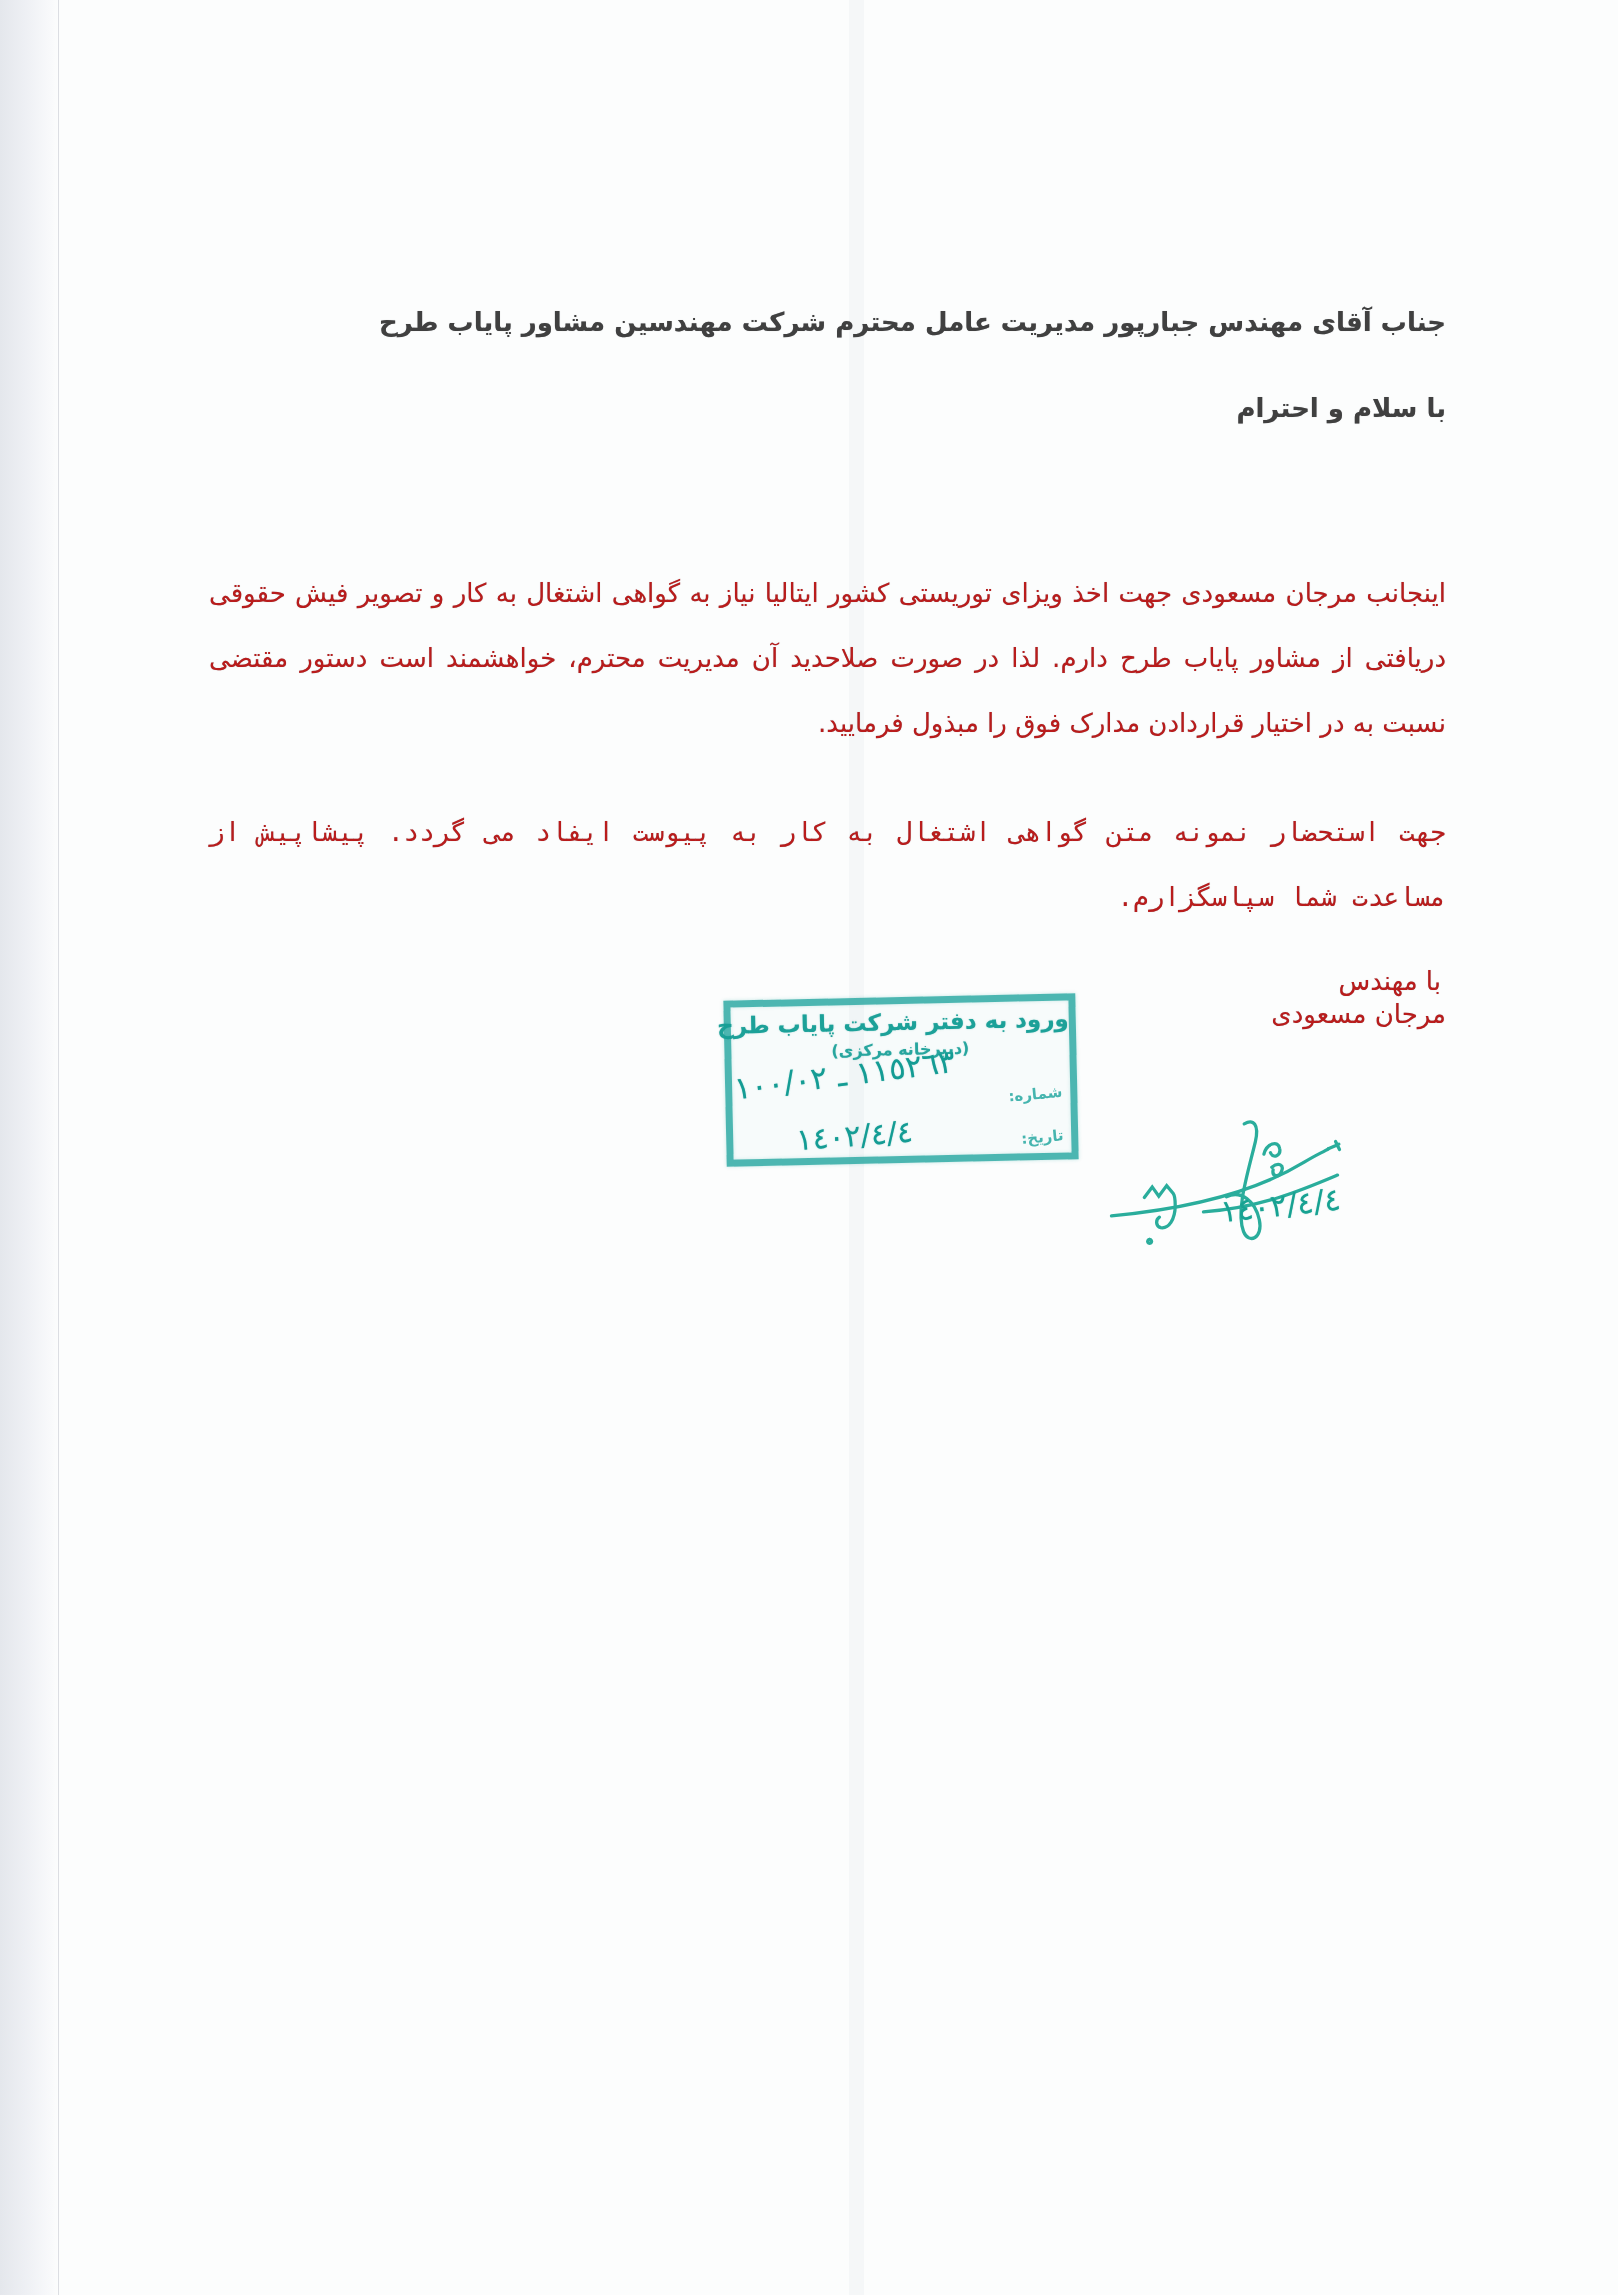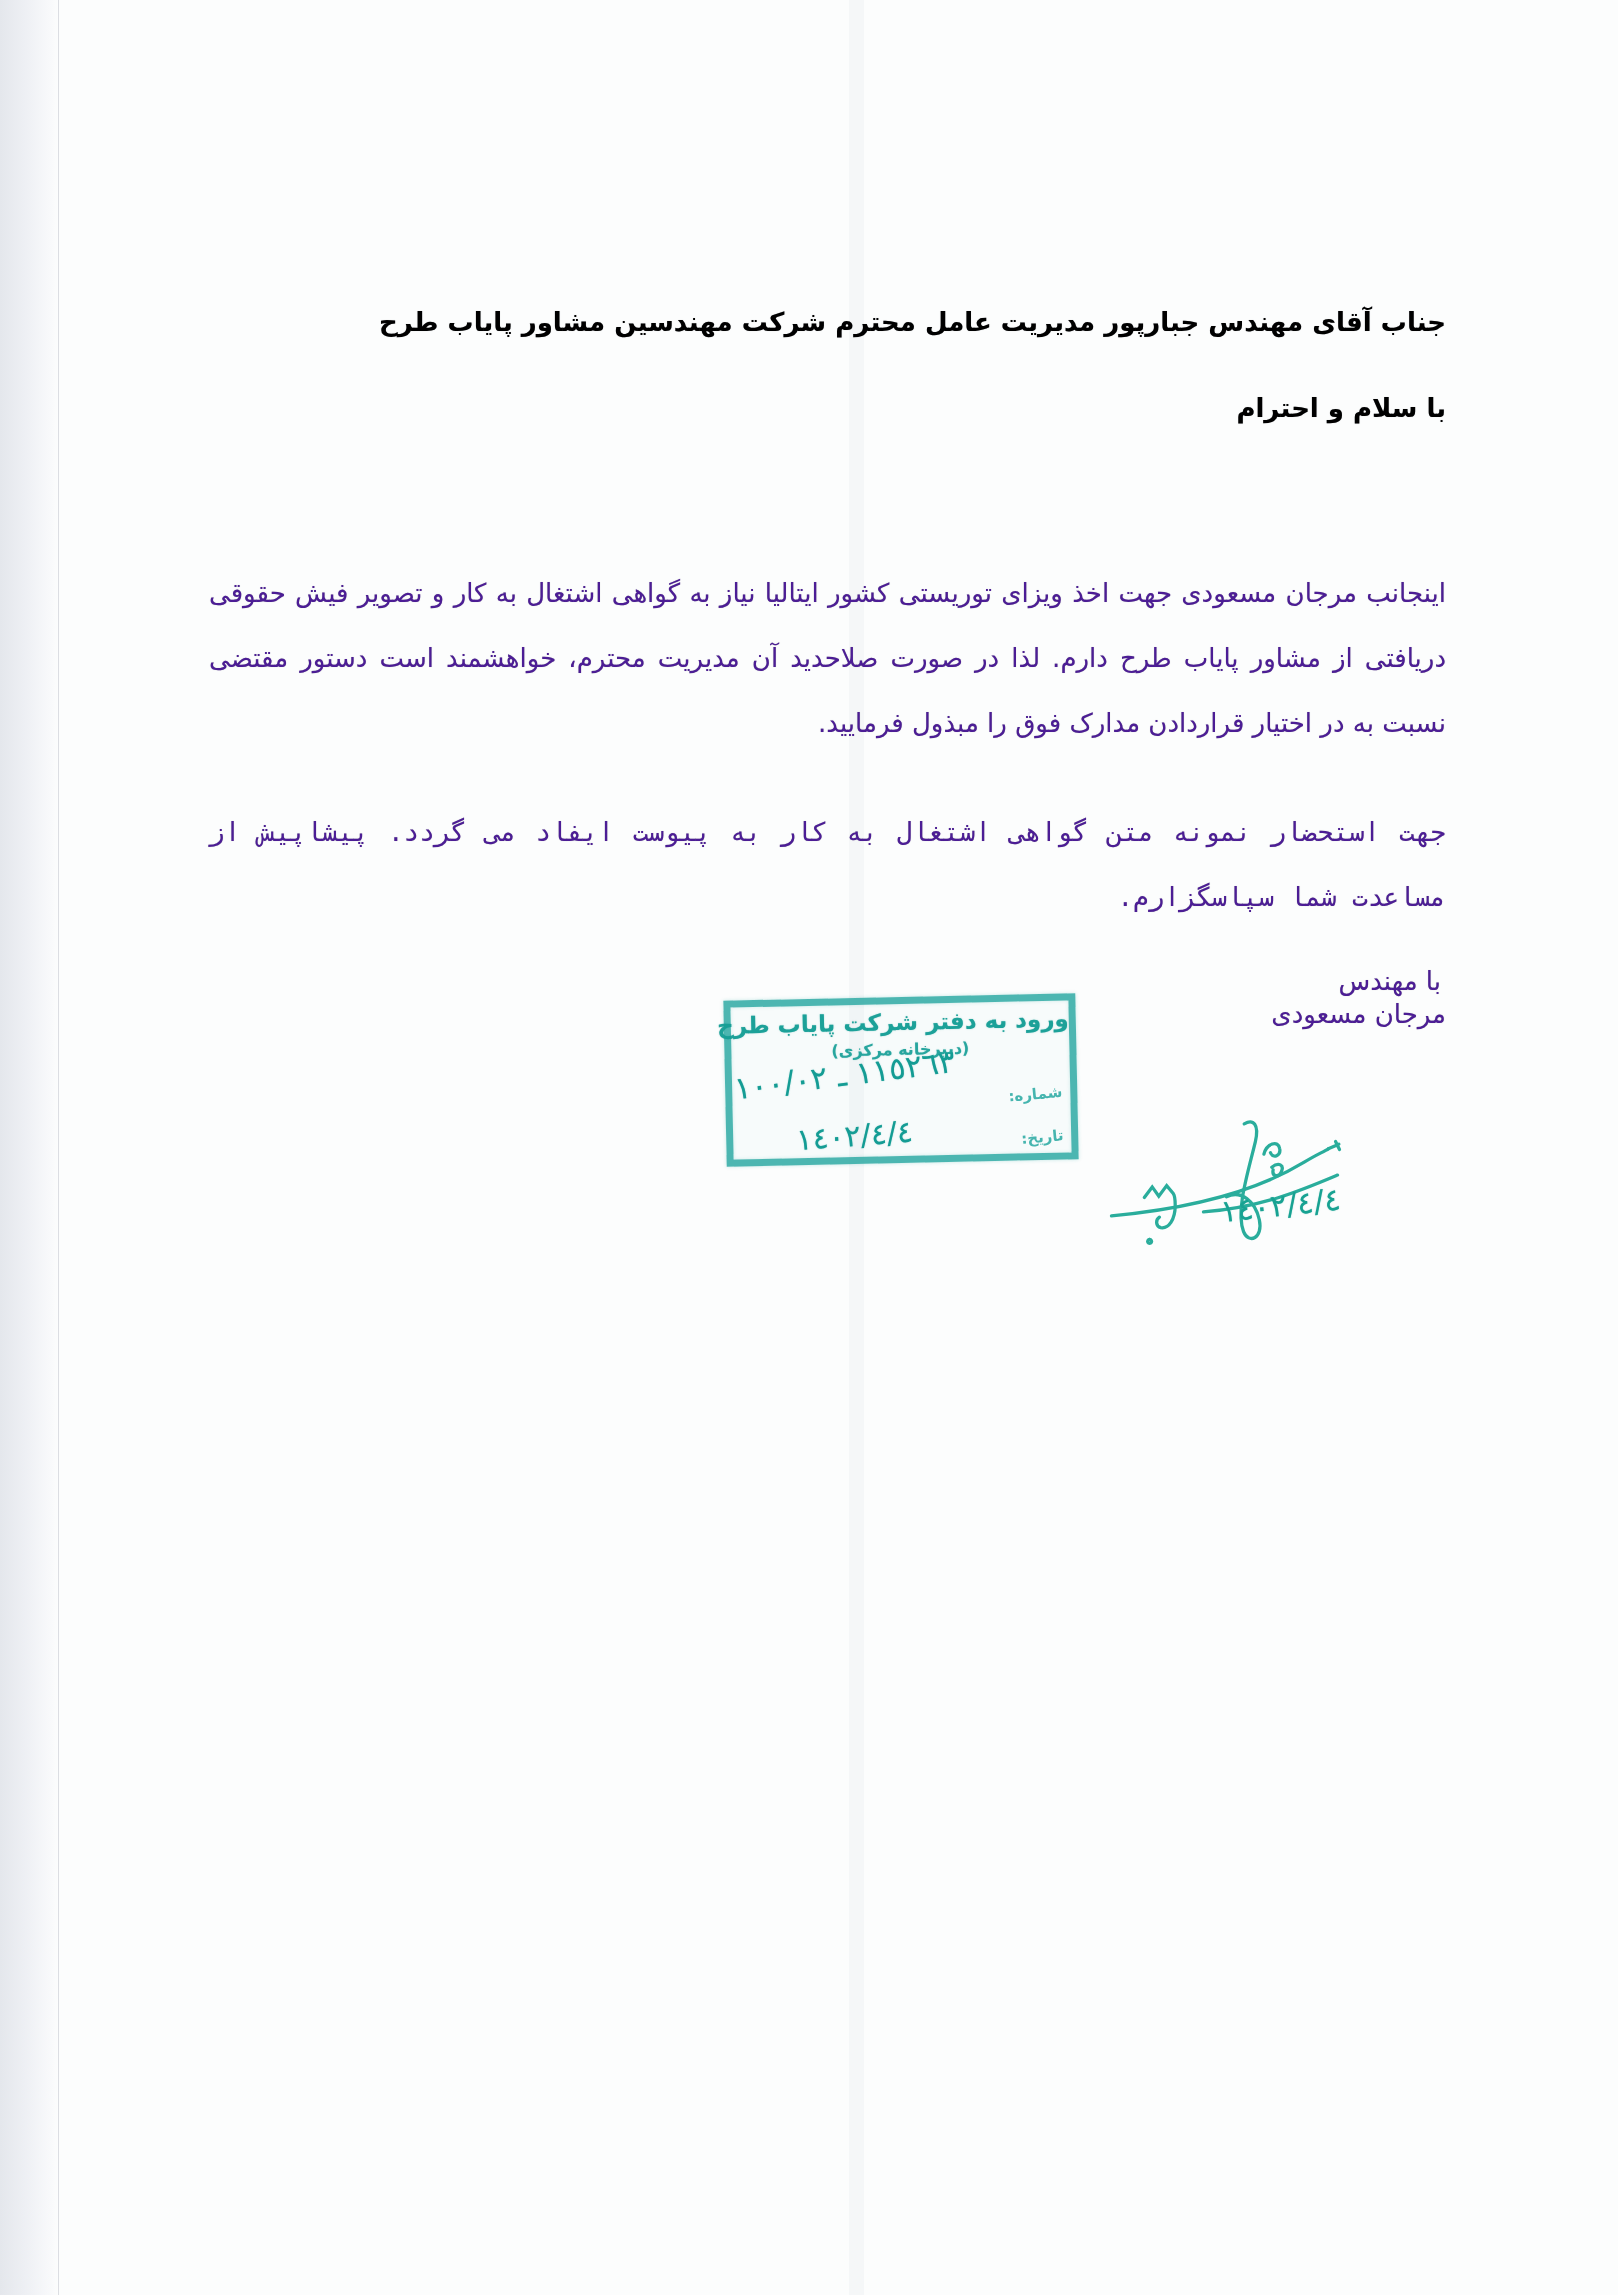--- a/index.html
+++ b/index.html
@@ -16,26 +16,26 @@
     border-right:0.7px solid #dcdee3;
   }
   .scan-streak{
     position:absolute;top:0;bottom:0;left:849px;width:14.5px;
     background:rgba(222,228,234,.22);
   }
   
   .typed{
     position:absolute;right:173px;
     direction:rtl;unicode-bidi:isolate;
-    color:#4c1d95;
+    color:#b91c1c;
     font-size:26px;line-height:65px;
     text-shadow:0 0 0.7px rgba(62,64,70,.45);
     white-space:nowrap;
   }
-  .typed.bold{font-weight:700;color:#000000;}
+  .typed.bold{font-weight:700;color:#404040;}
   .para{
     white-space:normal;text-align:justify;
     width:1237px;font-size:26px;
   }
   .closing-block{right:178px;}
   
   .stamp{
     position:absolute;left:725px;top:997px;width:352px;height:166px;
     border:7.2px solid rgba(28,163,156,.78);
     box-sizing:border-box;

